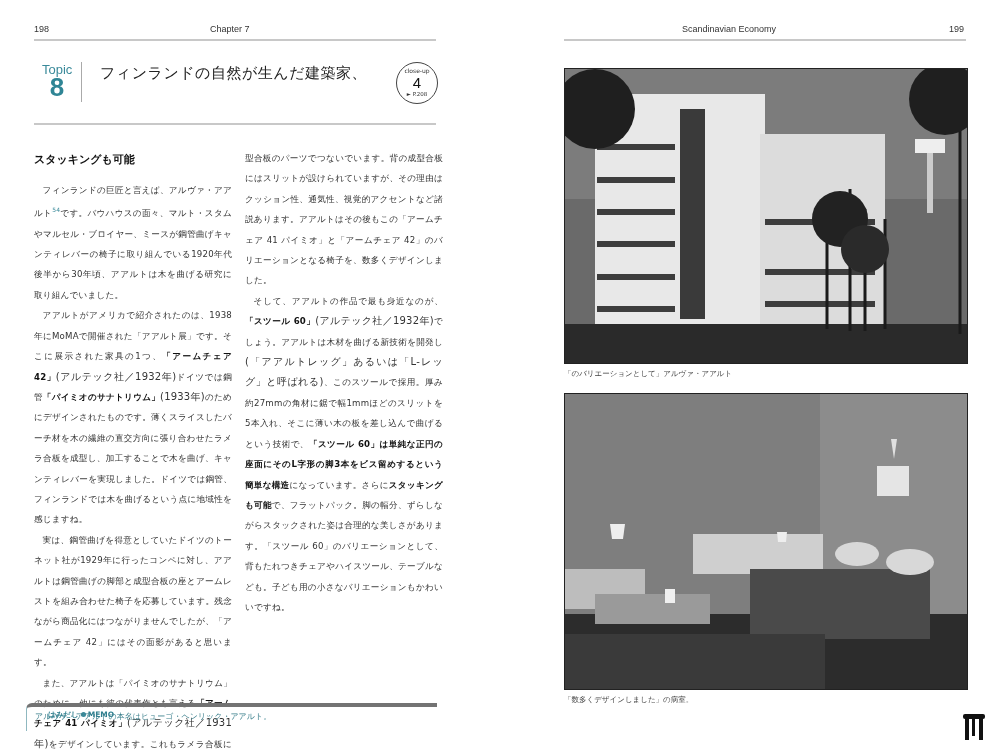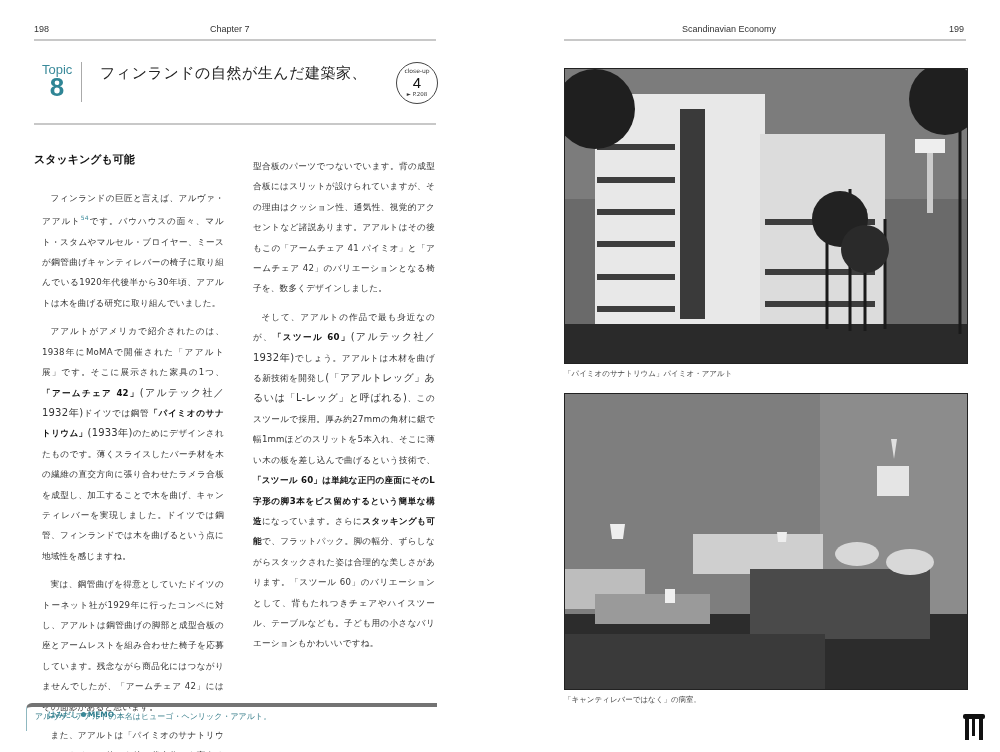--- a/index.html
+++ b/index.html
@@ -21,21 +21,21 @@
   .topic-divider { position:absolute; left:81px; top:62px; width:1px; height:40px; background:#aaa; }
   .topic-title { position:absolute; left:100px; top:63px; font-size:15px; line-height:20px; color:#222; letter-spacing:0.5px; }
   .closeup { position:absolute; left:396px; top:62px; width:40px; height:40px; border:1px solid #444; border-radius:50%; text-align:center; }
   .closeup .cu-label { position:absolute; top:4px; left:0; width:40px; font-size:6px; color:#333; }
   .closeup .cu-num { position:absolute; top:11px; left:0; width:40px; font-size:15px; font-family:"Liberation Sans", sans-serif; color:#111; }
   .closeup .cu-page { position:absolute; top:28px; left:0; width:40px; font-size:5.5px; color:#333; }
 
   
   .section-head { position:absolute; left:34px; top:152px; font-size:11px; font-weight:bold; color:#111; }
   .col { position:absolute; width:198px; font-size:8.6px; line-height:20.4px; color:#333; text-align:justify; letter-spacing:0.2px; }
-  .col p { margin:8px; text-indent:1em; }
+  .col p { margin:0; text-indent:1em; }
   .col p.noindent { text-indent:0; }
   .col b { color:#111; }
   .col .small { font-size:10px; }
   .col sup { color:#3a8a9a; font-size:6px; }
   .col1 { left:34px; top:180px; }
   .col2 { left:245px; top:148px; }
 
   
   .memo-label { position:absolute; left:34px; top:710px; font-size:7.5px; color:#2f7f8f; font-weight:bold;padding-left:14px; }
   .memo-dot { display:inline-block; width:5px; height:5px; border-radius:50%; background:#3a8a9a; margin:0 2px; vertical-align:middle; }
@@ -128,42 +128,42 @@
         <line x1="300" y1="140" x2="300" y2="262"></line>
           <line x1="320" y1="150" x2="320" y2="260"></line>
         <line x1="395" y1="20" x2="395" y2="265"></line>
       </g>
       <circle cx="275" cy="150" r="28" fill="#222"></circle>
       <circle cx="300" cy="180" r="24" fill="#2a2a2a"></circle>
       <circle cx="30" cy="40" r="40" fill="#1f1f1f"></circle>
       <circle cx="380" cy="30" r="36" fill="#1f1f1f"></circle>
     </svg>
   </div>
-  <div class="caption" style="top:369px;">「パイミオのサナトリウム」パイミオ・アアルト</div>
+  <div class="caption" style="top:369px;">「のバリエーションとして」アルヴァ・アアルト</div>
 
   <div class="photo photo2">
     <svg width="402" height="295" viewBox="0 0 402 295">
       <rect x="0" y="0" width="402" height="295" fill="#7e7e7e"></rect>
       <rect x="255" y="0" width="147" height="220" fill="#8c8c8c"></rect>
       <rect x="0" y="220" width="402" height="75" fill="#2c2c2c"></rect>
       <rect x="128" y="140" width="130" height="40" fill="#cfcfcf"></rect>
       <rect x="185" y="175" width="180" height="70" fill="#4a4a4a"></rect>
       <rect x="0" y="175" width="80" height="40" fill="#bdbdbd"></rect>
       <rect x="30" y="200" width="115" height="30" fill="#9a9a9a"></rect>
       <rect x="0" y="240" width="260" height="55" fill="#3a3a3a"></rect>
       <rect x="312" y="72" width="32" height="30" fill="#e5e5e5"></rect>
       <ellipse cx="292" cy="160" rx="22" ry="12" fill="#d8d8d8"></ellipse>
       <ellipse cx="345" cy="168" rx="24" ry="13" fill="#d8d8d8"></ellipse>
       <polygon points="326,45 332,45 329,65" fill="#e0e0e0"></polygon>
       <polygon points="45,130 60,130 58,145 47,145" fill="#eee"></polygon>
       <polygon points="212,138 222,138 221,148 213,148" fill="#eee"></polygon>
       <rect x="100" y="195" width="10" height="14" fill="#f0f0f0"></rect>
     </svg>
   </div>
-  <div class="caption" style="top:695px;">「キャンティレバーではなく」の病室。</div>
+  <div class="caption" style="top:695px;">「数多くデザインしました」の病室。</div>
 
   <svg class="stool" viewBox="0 0 24 28">
     <rect x="1" y="1" width="22" height="5" rx="2" fill="#111"></rect>
     <rect x="3" y="5" width="4" height="22" fill="#111"></rect>
     <rect x="17" y="5" width="4" height="22" fill="#111"></rect>
     <rect x="10" y="5" width="3" height="18" fill="#111"></rect>
   </svg>
 </div>
 
 </body></html>

